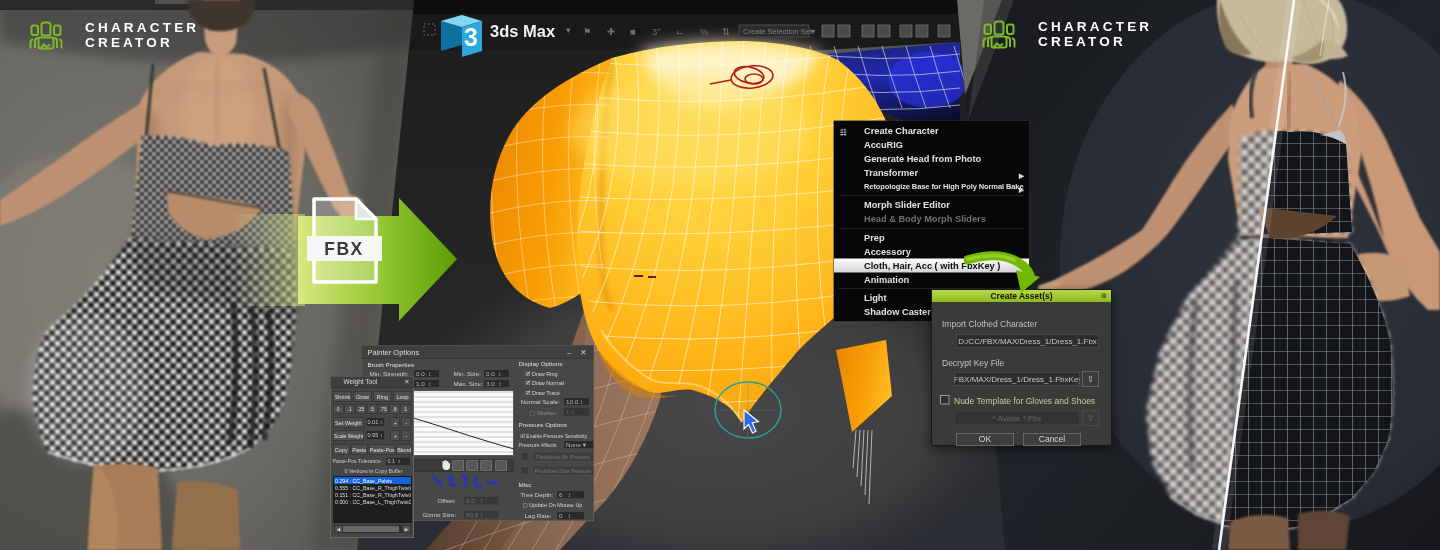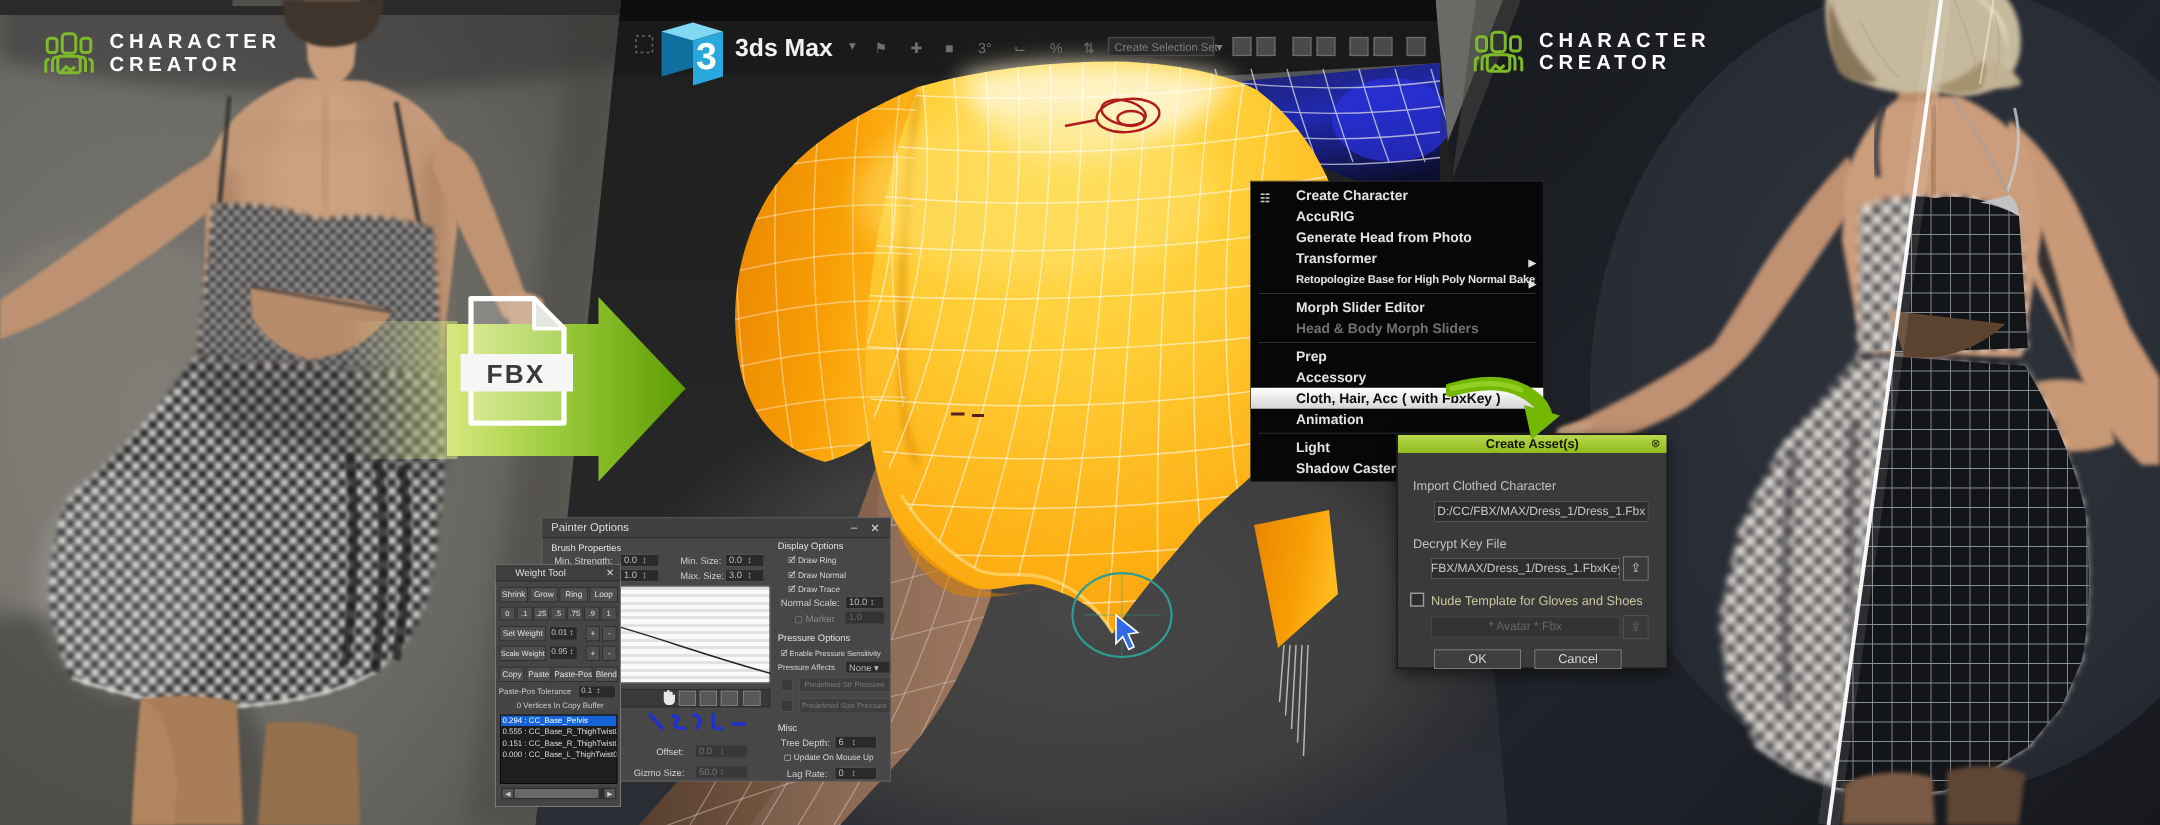--- a/index.html
+++ b/index.html
@@ -1,18 +1,18 @@
 <!DOCTYPE html>
 <html><head><meta charset="utf-8"><style>
 *{margin:0;padding:0;box-sizing:border-box}
 html,body{width:1440px;height:550px;overflow:hidden;background:#232323;
  font-family:"Liberation Sans",sans-serif}
 #stage{position:relative;width:1440px;height:550px;overflow:hidden;background:#232323}
 .abs{position:absolute}
-.logo{position:absolute;display:flex;gap:10px;align-items:flex-start}
+.logo{position:absolute;display:flex;gap:22px;align-items:flex-start}
 .logotxt{color:#fff;font-weight:bold;letter-spacing:3.2px;font-size:13.5px;line-height:14.8px}
 .s2{transform:scale(0.5);transform-origin:0 0;position:absolute}
 </style></head><body>
 <div id="stage">
 <svg class="abs" style="left:0;top:0" width="1440" height="550" viewBox="0 0 1440 550">
 <defs>
 <linearGradient id="cgrad" x1="0" y1="0" x2="0" y2="1">
  <stop offset="0" stop-color="#1e1e1e"></stop>
           <stop offset="0.5" stop-color="#252525"></stop>
  <stop offset="1" stop-color="#2b2e35"></stop>

